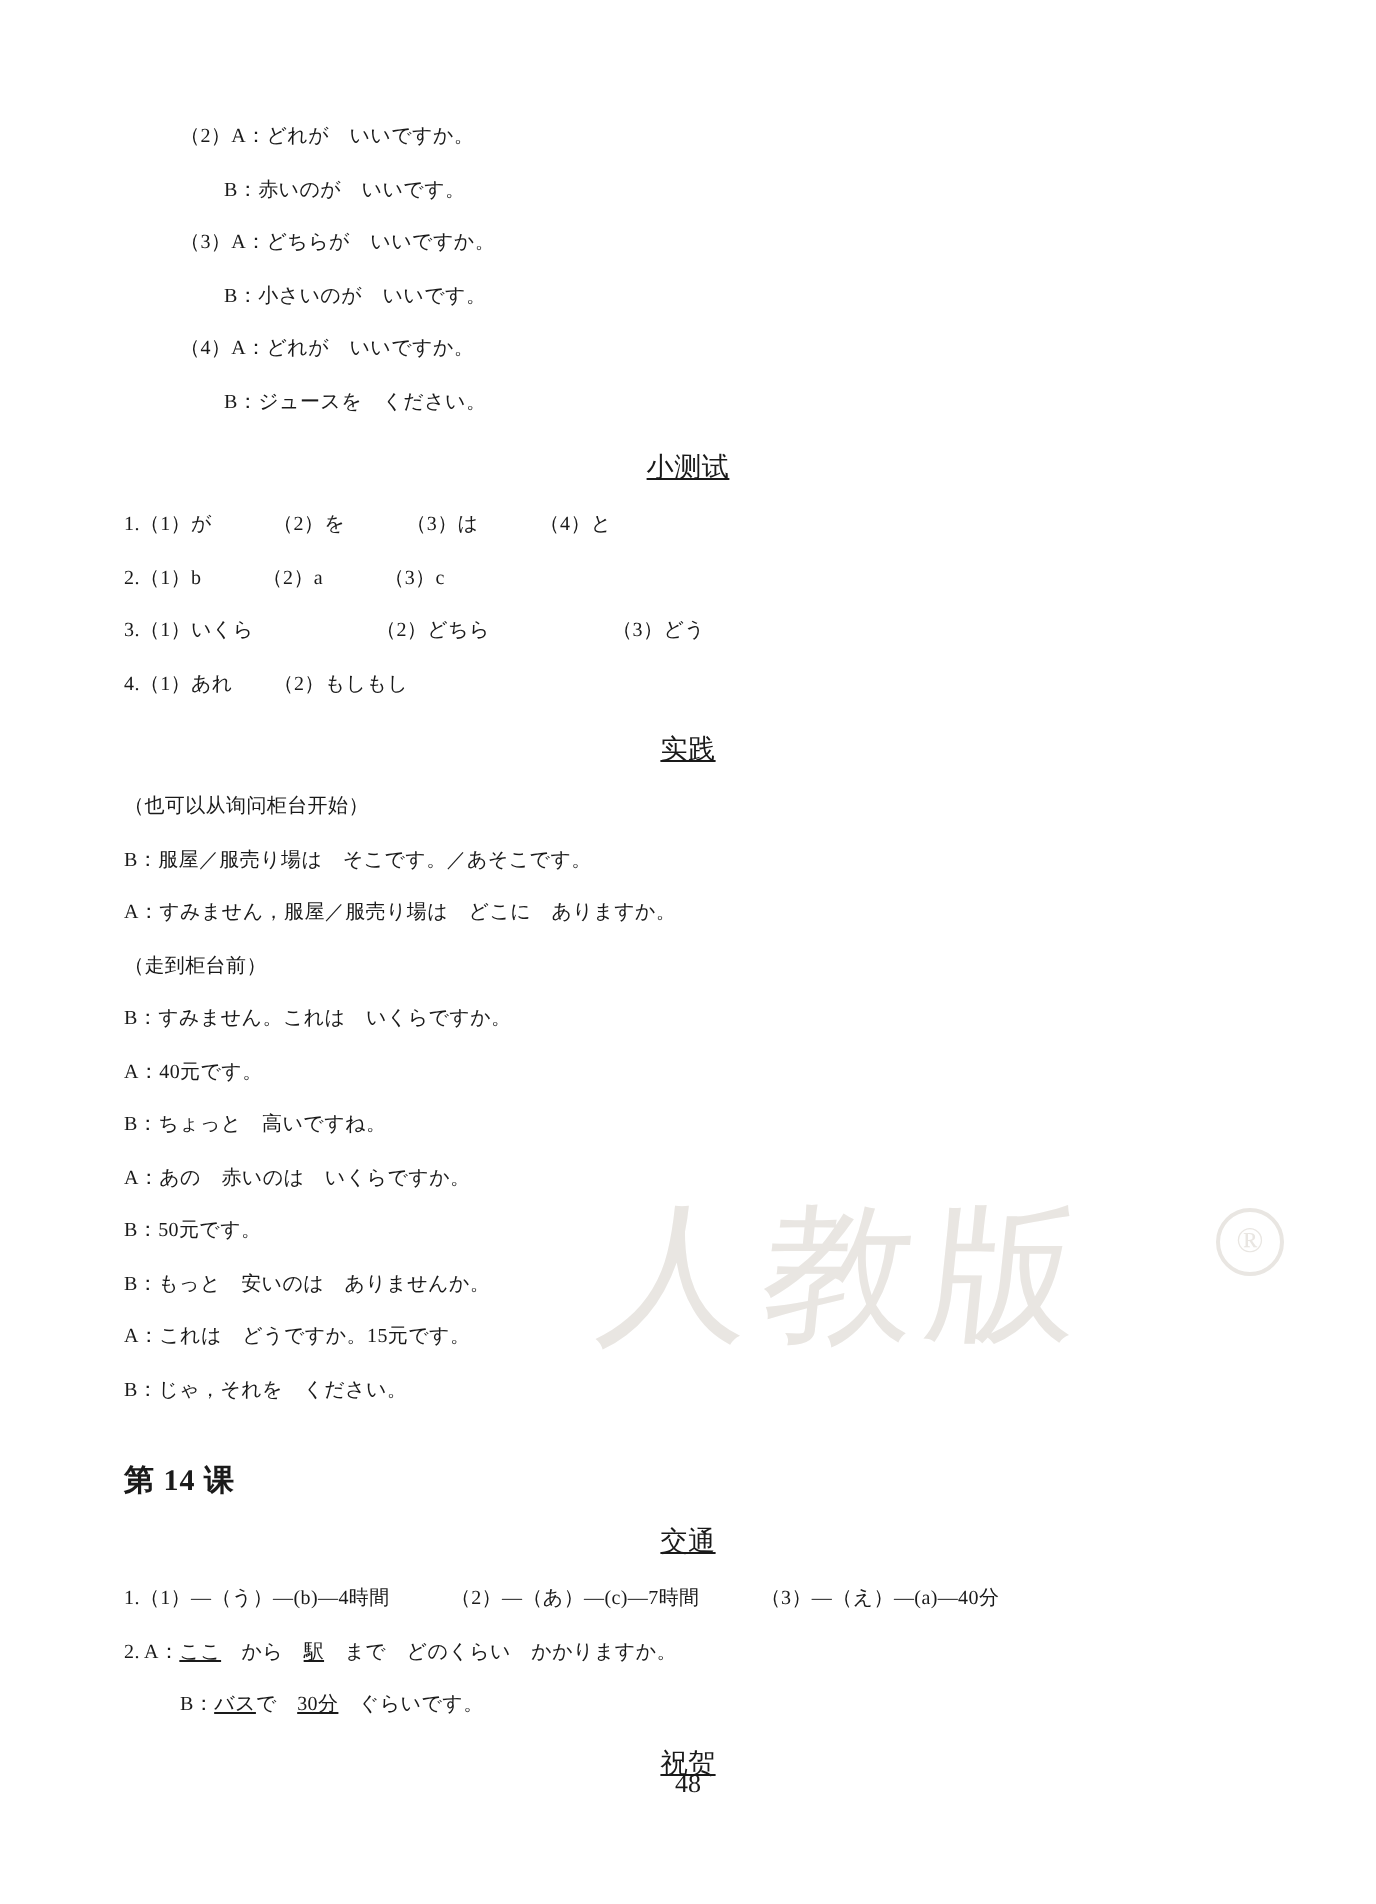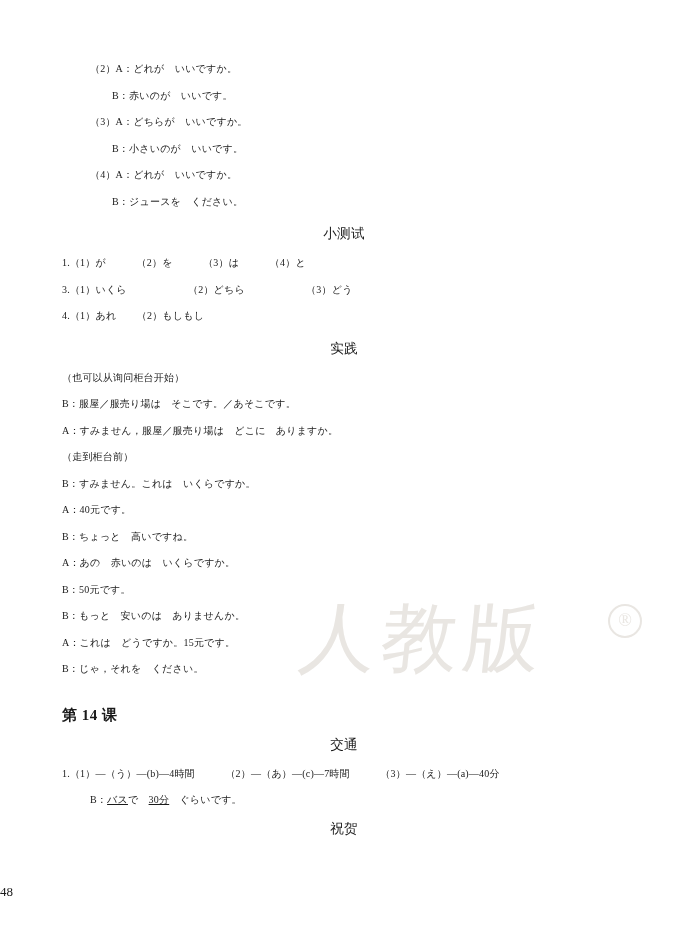--- a/index.html
+++ b/index.html
@@ -67,36 +67,37 @@
     line-height: 25.5px;
     font-size: 10px;
     letter-spacing: 0.2px;
   }
   .indent1 { padding-left: 28px; }
   .indent2 { padding-left: 50px; }
   .centered {
     text-align: center;
     line-height: 30px;
     font-size: 13.6px;
+    text-decoration: underline;
   }
   .small-gap { height: 4px; }
   .lesson-title {
     font-size: 15px;
     font-weight: bold;
     line-height: 30px;
     margin-top: 17px;
     letter-spacing: 0.5px;
   }
   .underline { text-decoration: underline; }
   .footer {
     position: absolute;
     left: 0;
     right: 0;
     bottom: 52px;
-    text-align: left;
+    text-align: center;
     font-size: 13px;
     color: #1a1a1a;
     z-index: 1;
     margin-top: 12px;
   }
 </style>
 </head>
 <body>
 
 <div class="page">
@@ -113,20 +114,21 @@
     <div class="line indent1">（3）A：どちらが　いいですか。</div>
     <div class="line indent2">B：小さいのが　いいです。</div>
     <div class="line indent1">（4）A：どれが　いいですか。</div>
     <div class="line indent2">B：ジュースを　ください。</div>
 
     <div class="small-gap"></div>
 
     <div class="line centered">小测试</div>
 
     <div class="line">1.（1）が　　　（2）を　　　（3）は　　　（4）と</div>
+    <div class="line">2.（1）b　　　（2）a　　　（3）c</div>
     <div class="line">3.（1）いくら　　　　　　（2）どちら　　　　　　（3）どう</div>
     <div class="line">4.（1）あれ　　（2）もしもし</div>
 
     <div class="small-gap"></div>
 
     <div class="line centered">实践</div>
 
     <div class="line">（也可以从询问柜台开始）</div>
     <div class="line">B：服屋／服売り場は　そこです。／あそこです。</div>
     <div class="line">A：すみません，服屋／服売り場は　どこに　ありますか。</div>
@@ -139,20 +141,21 @@
     <div class="line">B：もっと　安いのは　ありませんか。</div>
     <div class="line">A：これは　どうですか。15元です。</div>
     <div class="line">B：じゃ，それを　ください。</div>
 
     <div class="lesson-title">第 14 课</div>
 
     <div class="line centered">交通</div>
 
     <div class="line">1.（1）—（う）—(b)—4時間　　　（2）—（あ）—(c)—7時間　　　（3）—（え）—(a)—40分</div>
 
+    <div class="line"><span>2. A：</span><span class="underline">ここ</span><span>　から　</span><span class="underline">駅</span><span>　まで　どのくらい　かかりますか。</span></div>
 
     <div class="line indent1"><span>B：</span><span class="underline">バス</span><span>で　</span><span class="underline">30分</span><span>　ぐらいです。</span></div>
 
     <div class="line centered">祝贺</div>
 
   </div>
 
   <div class="footer">48</div>
 
 </div>

